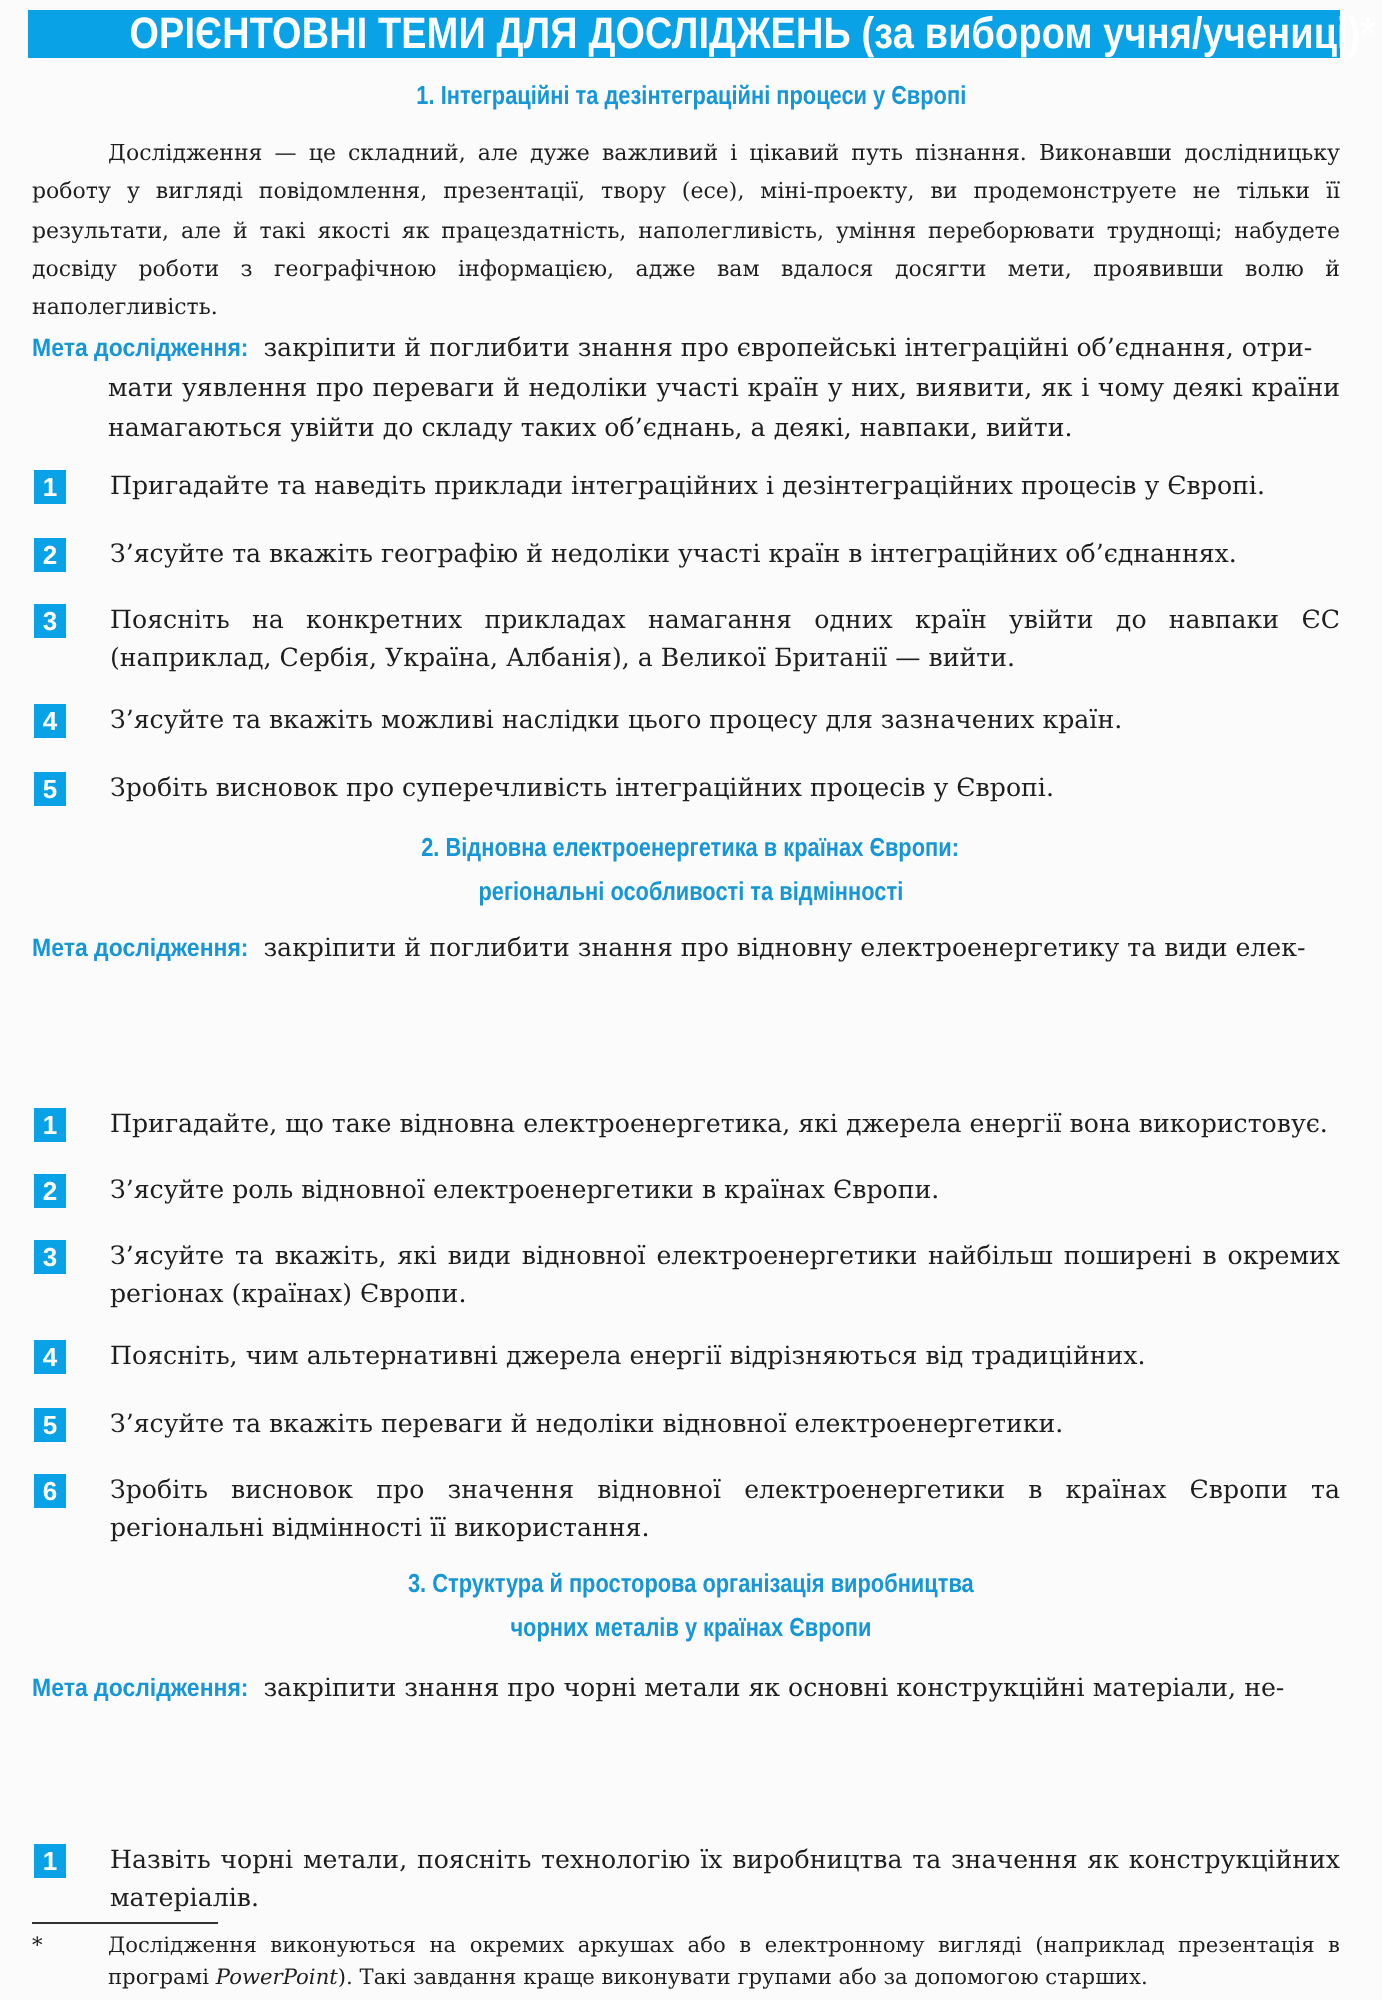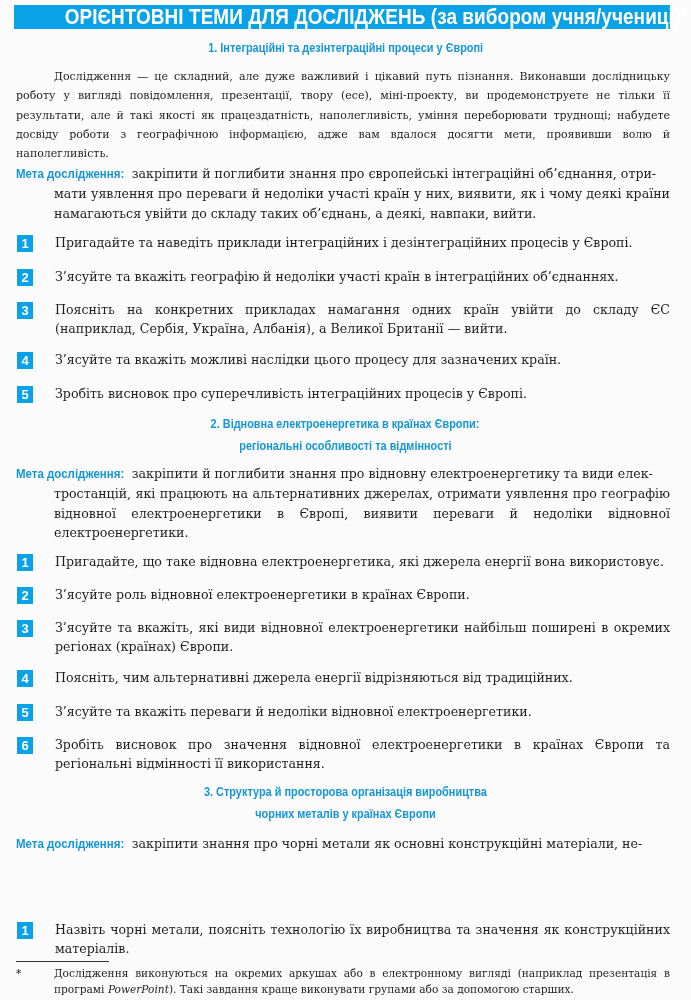--- a/index.html
+++ b/index.html
@@ -62,39 +62,38 @@
   <div class="task" style="top:233px;">
     <div class="num">1</div>
     <div class="task-text">Пригадайте та наведіть приклади інтеграційних і дезінтеграційних процесів у Європі.</div>
   </div>
   <div class="task" style="top:267px;">
     <div class="num">2</div>
     <div class="task-text">З’ясуйте та вкажіть географію й недоліки участі країн в інтеграційних об’єднаннях.</div>
   </div>
   <div class="task" style="top:300px;">
     <div class="num">3</div>
-    <div class="task-text">Поясніть на конкретних прикладах намагання одних країн увійти до складу ЄС (наприклад, Сербія, Україна, Албанія), а Великої Британії — вийти.</div>
+    <div class="task-text">Поясніть на конкретних прикладах намагання одних країн увійти до навпаки ЄС (наприклад, Сербія, Україна, Албанія), а Великої Британії — вийти.</div>
   </div>
   <div class="task" style="top:350px;">
     <div class="num">4</div>
     <div class="task-text">З’ясуйте та вкажіть можливі наслідки цього процесу для зазначених країн.</div>
   </div>
   <div class="task" style="top:384px;">
     <div class="num">5</div>
     <div class="task-text">Зробіть висновок про суперечливість інтеграційних процесів у Європі.</div>
   </div>
 
   <div class="sec-title" style="top:413px;">
     <span>2. Відновна електроенергетика в країнах Європи:</span><br>
     <span>регіональні особливості та відмінності</span>
   </div>
 
   <div class="goal" style="top:464px;">
     <div class="goal-first"><span class="goal-label">Мета дослідження:</span> <span>закріпити й поглибити знання про відновну електроенергетику та види елек-</span></div>
-    <div class="goal-rest">тростанцій, які працюють на альтернативних джерелах, отримати уявлення про географію відновної електроенергетики в Європі, виявити переваги й недоліки відновної електроенергетики.</div>
   </div>
 
   <div class="task" style="top:552px;">
     <div class="num">1</div>
     <div class="task-text">Пригадайте, що таке відновна електроенергетика, які джерела енергії вона використовує.</div>
   </div>
   <div class="task" style="top:585px;">
     <div class="num">2</div>
     <div class="task-text">З’ясуйте роль відновної електроенергетики в країнах Європи.</div>
   </div>

